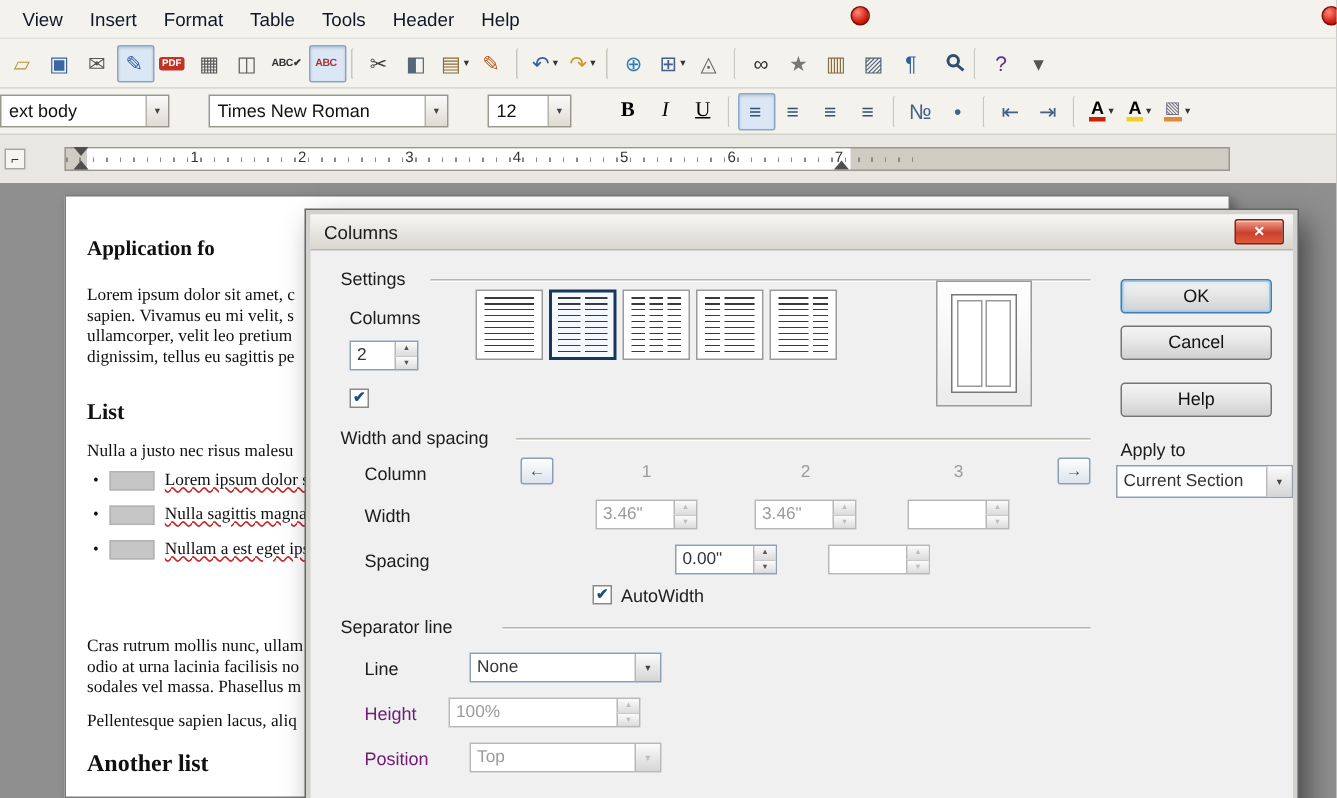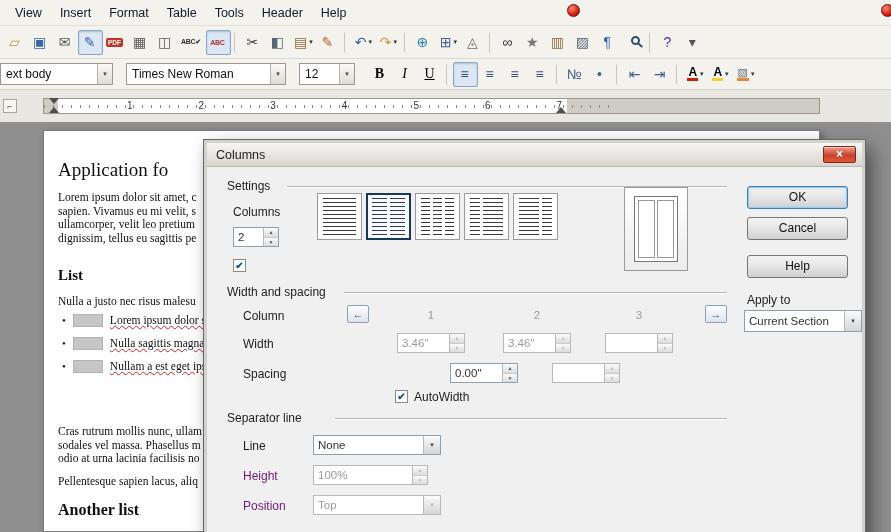--- a/index.html
+++ b/index.html
@@ -28,21 +28,21 @@
   .tbi[data-kind="b"] .g{font-weight:bold;font-family:"Liberation Serif",serif}
   .tbi[data-kind="i"] .g{font-style:italic;font-family:"Liberation Serif",serif}
   .tbi[data-kind="u"] .g{text-decoration:underline;font-family:"Liberation Serif",serif}
   .tbi[data-kind="fontcolor"] .g{font-weight:bold;font-size:12px;line-height:11px;border-bottom:3px solid #cc2200;padding:0 1px}
   .tbi[data-kind="hl"] .g{font-weight:bold;font-size:12px;line-height:11px;border-bottom:3px solid #f0d024;padding:0 1px}
   .tbi[data-kind="bgc"] .g{font-size:11px;line-height:11px;border-bottom:3px solid #e08a3c;padding:0 1px;color:#667}
   .mag{display:none}
   .tbi[data-kind="mag"] .mag{display:block;width:9px;height:9px;border:2px solid #2f4f6f;border-radius:50%;position:relative;margin:-3px -3px 0 0}
   .tbi[data-kind="mag"] .mag::after{content:"";position:absolute;width:6px;height:2px;background:#2f4f6f;right:-5px;bottom:-3px;transform:rotate(40deg)}
 
-  .combo{display:inline-flex;align-items:stretch;background:#fff;border:1px solid #9a978e;height:22px;margin-right:13px}
+  .combo{display:inline-flex;align-items:stretch;background:#fff;border:1px solid #9a978e;height:22px;margin-right:26px}
   .combo .val{font-size:12px;padding:3px 5px;white-space:nowrap;overflow:hidden;color:#111}
   .combo .cbtn{width:15px;background:linear-gradient(#fafafa,#dedbd2);border-left:1px solid #b5b2a9;
     display:flex;align-items:center;justify-content:center;font-size:7px;color:#444}
   .combo .cbtn::after{content:"▾"}
 
   
   .rulerzone{position:absolute;left:0;top:90px;width:100%;height:32px;background:#e9e7e1}
   .tabsel{position:absolute;left:3px;top:9px;width:14px;height:14px;background:#f7f5ef;border:1px solid #a9a69f;
     font-size:9px;color:#333;text-align:center;line-height:12px}
   .rband{position:absolute;left:43px;top:8px;width:777px;height:16px;background:#cfccc4;border:1px solid #9a978f}
@@ -51,21 +51,21 @@
     background:repeating-linear-gradient(to right,#8a8a8a 0 1px,transparent 1px 8.95px)}
   .rnums{position:absolute;left:94px;top:10px;display:flex}
   .rn{width:71.6px;text-align:center;font-size:10px;color:#333}
   .tri-dn{position:absolute;width:0;height:0;border-left:5px solid transparent;border-right:5px solid transparent;border-top:6px solid #4f4f4f}
   .tri-up{position:absolute;width:0;height:0;border-left:5px solid transparent;border-right:5px solid transparent;border-bottom:6px solid #4f4f4f}
 
   
   .page{position:absolute;left:43px;top:130px;width:777px;height:402px;background:#fff;
     border:1px solid #7a7a7a;box-shadow:3px 3px 7px rgba(0,0,0,.35)}
   .doc{position:absolute;left:14px;top:0;right:8px;bottom:0;font-family:"Liberation Serif","DejaVu Serif",serif;color:#101010}
-  .dh1{position:absolute;left:0;top:28px;font-size:19px;font-weight:normal}
+  .dh1{position:absolute;left:0;top:28px;font-size:14px;font-weight:bold}
   .p1{position:absolute;left:0;top:60px;font-size:11.5px;line-height:13.5px}
   .dh2{position:absolute;left:0;top:136px;font-size:15px;font-weight:bold}
   .intro{position:absolute;left:0;top:164px;font-size:11.5px}
   .dlist{position:absolute;left:4px;top:182px}
   .li{display:flex;align-items:center;gap:7px;height:14px;margin-bottom:9px}
   .bullet{font-size:11px}
   .pbox{display:inline-block;width:30px;height:13px;background:#c6c6c6;border:1px solid #b2b2b2}
   .litext{font-size:11.5px;text-decoration:underline wavy #cc2222 1px}
   .dh3{position:absolute;left:0;top:260px;font-size:21px;font-weight:bold}
   .p2{position:absolute;left:0;top:294px;font-size:11.5px;line-height:13.5px}
@@ -447,22 +447,22 @@
         </div>
 
         <div class="li">
           <span class="bullet">•</span>
           <span class="pbox"></span>
           <span class="litext">Nullam a est eget ipsum</span>
         </div>
       </div>
     <div class="p2">
       <div>Cras rutrum mollis nunc, ullam</div>
+      <div>odio at urna lacinia facilisis no</div>
       <div>sodales vel massa. Phasellus m</div>
-      <div>odio at urna lacinia facilisis no</div>
     </div>
     <div class="p3">Pellentesque sapien lacus, aliq</div>
     <div class="dh4">Another list</div>
   </div>
 </div>
 
 <div class="dialog">
   <div class="dtitle">
     <span>Columns</span>
   </div>
@@ -567,21 +567,21 @@
   <span class="dl" style="left:20px;top:268px">Separator line</span>
   <div class="gline" style="left:128px;top:275px;width:392px"></div>
 
   <span class="dl" style="left:36px;top:296px">Line</span>
   <div class="dd" style="left:106px;top:292px;width:128px">
     <span class="sv">None</span>
     <span class="db"></span>
   </div>
 
   <span class="dl dis" style="left:36px;top:326px">Height</span>
-  <div class="spin dis" style="left:106px;top:322px;width:115px">
+  <div class="spin dis" style="left:92px;top:322px;width:128px">
     <span class="sv">100%</span>
     <span class="ud">
         <i></i>
         <i class="dn"></i>
       </span>
   </div>
 
   <span class="dl dis" style="left:36px;top:356px">Position</span>
   <div class="dd dis" style="left:106px;top:352px;width:128px">
     <span class="sv">Top</span>

